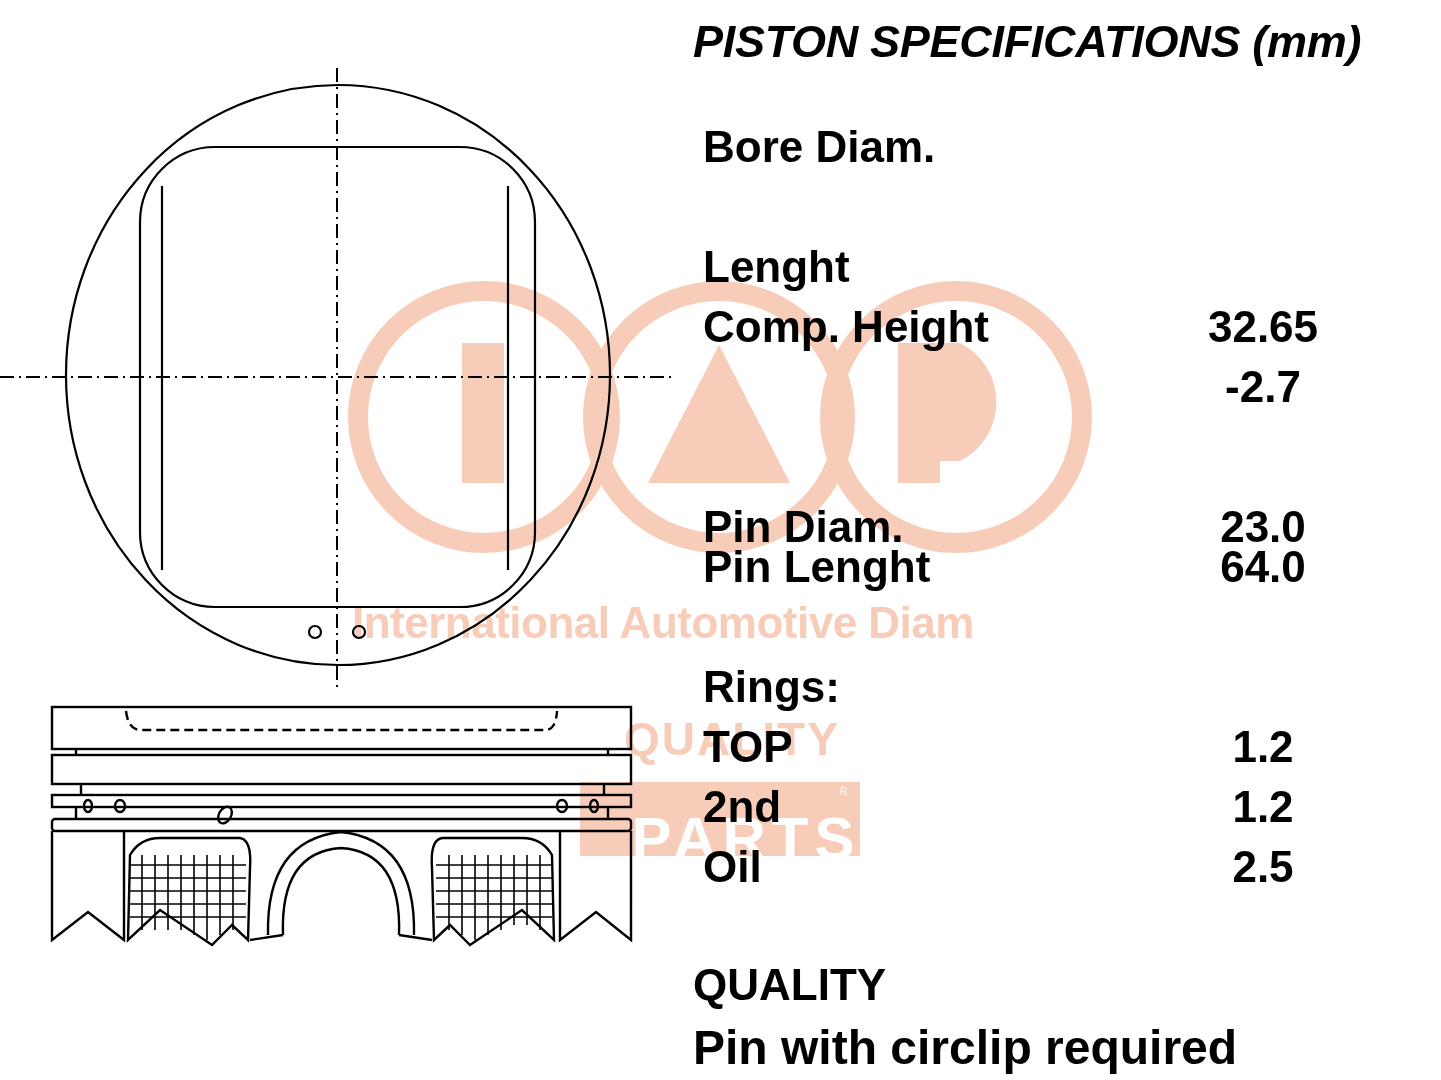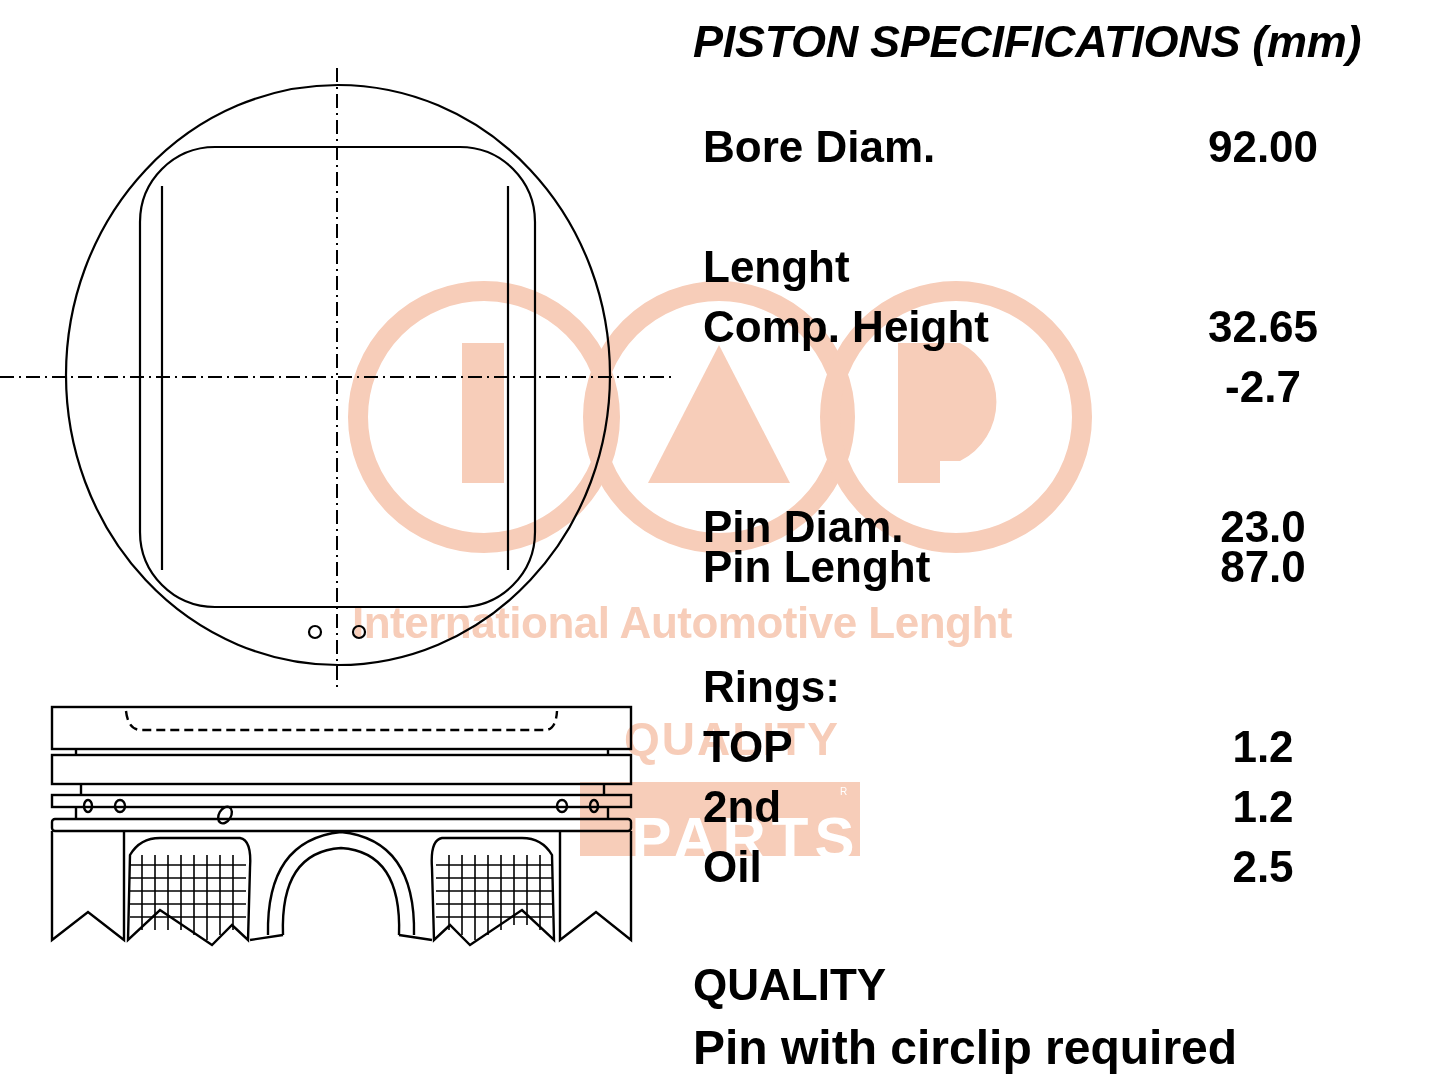--- a/index.html
+++ b/index.html
@@ -46,21 +46,21 @@
     <circle cx="484" cy="417" r="126"></circle>
     <circle cx="719" cy="417" r="126"></circle>
     <circle cx="956" cy="417" r="126"></circle>
   </g>
   <g fill="#f7cdb9">
     <rect x="462" y="343" width="42" height="140"></rect>
     <polygon points="719,345 648,483 790,483"></polygon>
     <path d="M898 343 H960 A66 66 0 0 1 960 461 H940 V483 H898 Z"></path>
   </g>
 </svg>
-<div class="wm-text wm-tagline">International Automotive Lenght</div>
+<div class="wm-text wm-tagline">International Automotive Diam</div>
 <div class="wm-text wm-quality">QUALITY</div>
 <div class="wm-parts-box">
   <div class="wm-parts">PARTS</div>
   <div class="wm-reg">R</div>
 </div>
 
 <svg class="layer drawing-svg" width="1441" height="1080" viewBox="0 0 1441 1080">
   <g fill="none" stroke="#000" stroke-width="2.2">
     <ellipse cx="338" cy="375" rx="272" ry="290"></ellipse>
     <rect x="140" y="147" width="395" height="460" rx="75" ry="75"></rect>
@@ -127,40 +127,39 @@
     <line x1="527" y1="855" x2="527" y2="925"></line>
     <line x1="540" y1="855" x2="540" y2="930"></line>
   </g>
 </svg>
 
 <div class="specs">
   <div class="title">PISTON SPECIFICATIONS (mm)</div>
 
   <div class="row" style="top:122px">
     <span class="lbl">Bore Diam.</span>
-    <span class="val">92.00</span>
   </div>
   <div class="row" style="top:242px">
     <span class="lbl">Lenght</span>
   </div>
   <div class="row" style="top:302px">
     <span class="lbl">Comp. Height</span>
     <span class="val">32.65</span>
   </div>
   <div class="row" style="top:362px">
     <span class="lbl"></span>
     <span class="val">-2.7</span>
   </div>
   <div class="row" style="top:502px">
     <span class="lbl">Pin Diam.</span>
     <span class="val">23.0</span>
   </div>
   <div class="row" style="top:542px">
     <span class="lbl">Pin Lenght</span>
-    <span class="val">87.0</span>
+    <span class="val">64.0</span>
   </div>
   <div class="row" style="top:662px">
     <span class="lbl">Rings:</span>
     <span class="val"></span>
   </div>
   <div class="row" style="top:722px">
     <span class="lbl">TOP</span>
     <span class="val">1.2</span>
   </div>
   <div class="row" style="top:782px">

